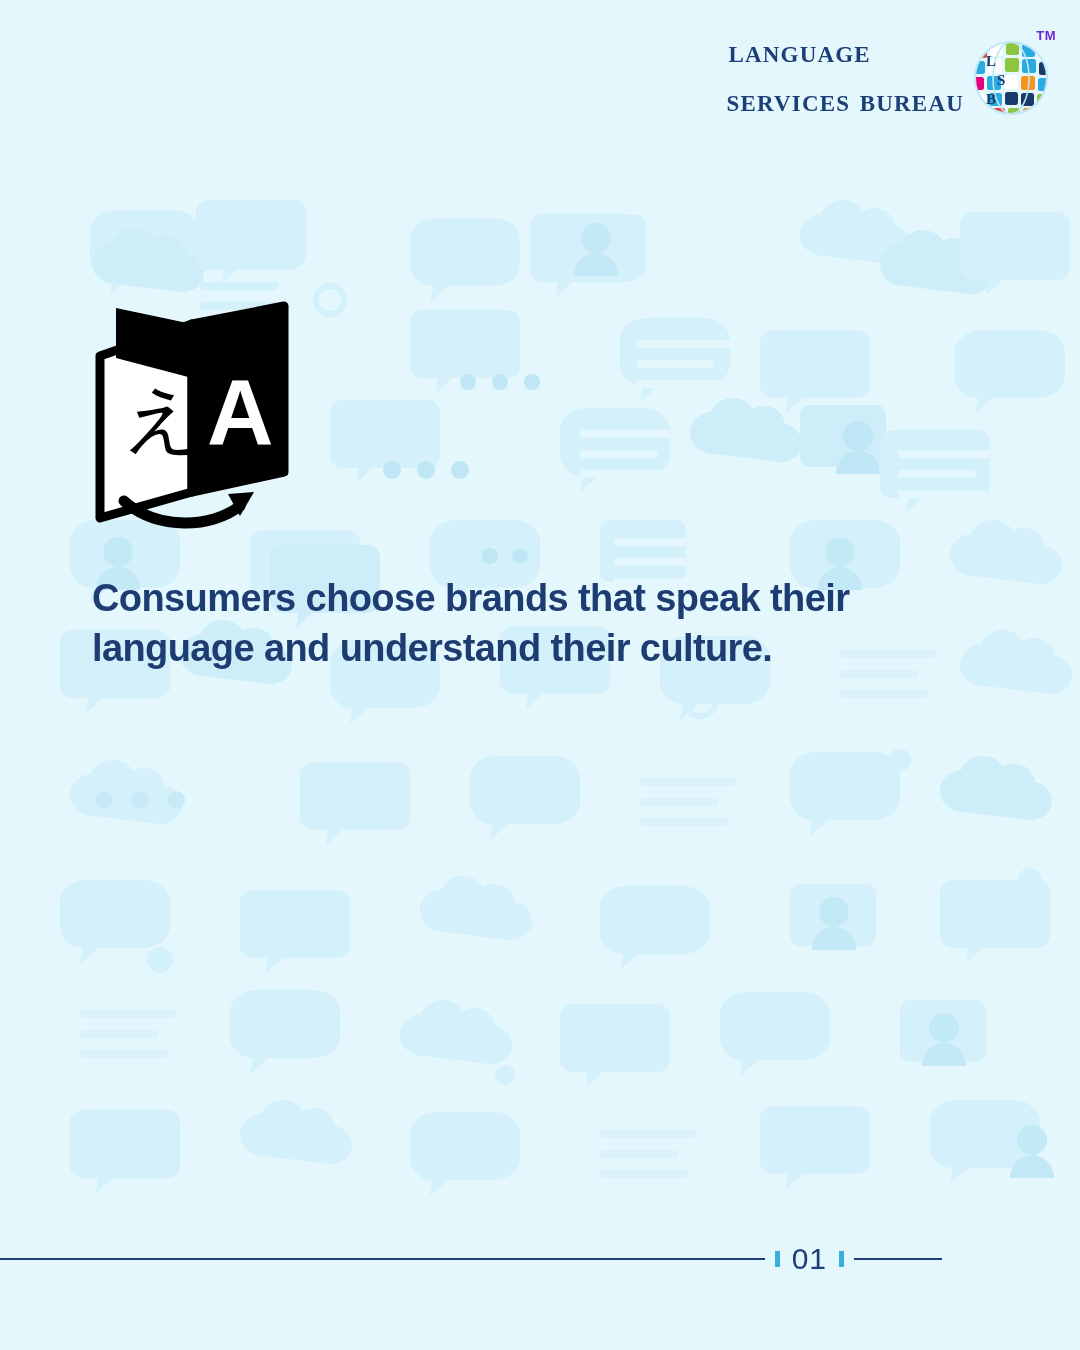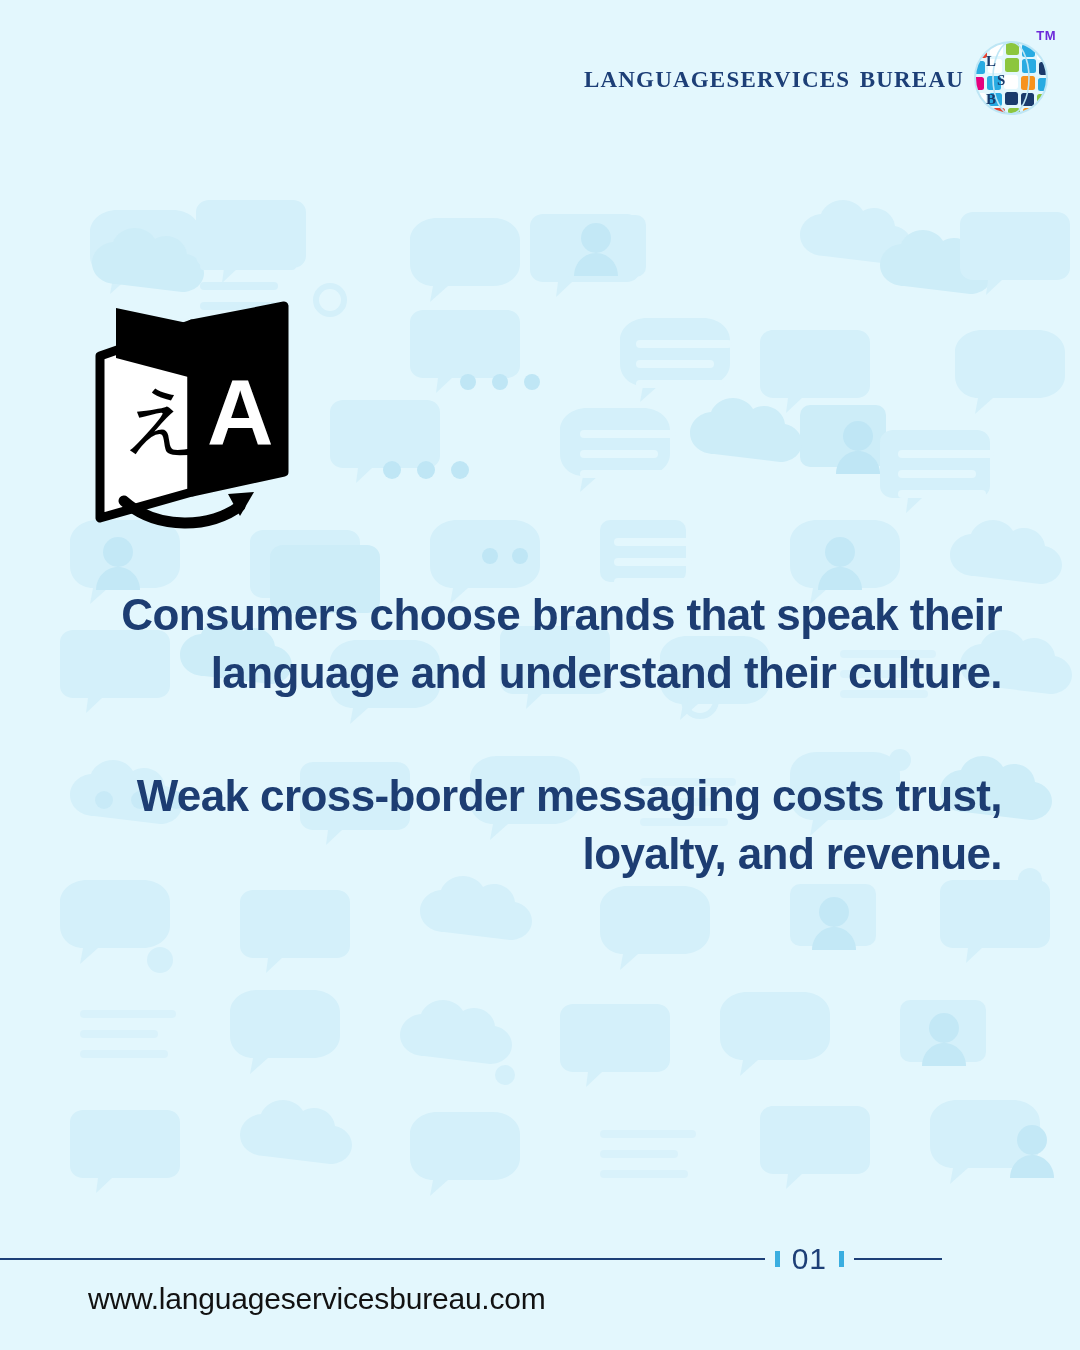--- a/index.html
+++ b/index.html
@@ -36,23 +36,24 @@
     position: absolute;
     top: 28px;
     right: 28px;
     display: flex;
     align-items: center;
     gap: 8px;
     z-index: 5;
   }
   .brand-wordmark {
     display: flex;
-    flex-direction: row;
+    flex-direction: column;
     align-items: flex-start;
     line-height: 1.0;
+    gap: 16px;
   }
   .brand-line {
     color: #1d3f77;
     font-family: "Liberation Serif", serif;
     font-size: 33px;
     font-weight: 700;
     font-variant: small-caps;
     letter-spacing: 1.2px;
     white-space: nowrap;
   }
@@ -90,25 +91,24 @@
     position: absolute;
     left: 88px;
     top: 570px;
     width: 930px;
     z-index: 4;
   }
   .headline {
     color: #1d3d72;
     font-family: "Liberation Sans", sans-serif;
     font-weight: 700;
-    font-size: 44px;
+    font-size: 38px;
     line-height: 1.31;
     letter-spacing: -0.6px;
-    margin: 16px;
-    text-align: right;
+    margin: 4px;
   }
   .headline + .headline {
     margin-top: 66px;
   }
 
   
   .footer {
     position: absolute;
     left: 0;
     bottom: 0;
@@ -356,27 +356,25 @@
     <text x="36" y="148" font-family="DejaVu Sans, sans-serif" font-size="74" fill="#000000">え</text>
 
     <text x="119" y="148" font-family="Liberation Sans, sans-serif" font-size="92" font-weight="700" fill="#ffffff">A</text>
 
     <path d="M36 205 C70 235 124 232 152 210" fill="none" stroke="#000" stroke-width="11" stroke-linecap="round"></path>
     <path d="M140 198 L166 196 L152 220 Z" fill="#000000"></path>
   </svg>
 
   <div class="headline-block">
     <p class="headline">Consumers choose brands that speak their language and understand their culture.</p>
-    <p class="headline">Weak cross-border messaging costs trust, loyalty, and revenue.</p>
   </div>
 
   <div class="footer">
     <div class="footer-rule">
       <span class="rule-seg left"></span>
       <span class="rule-tick"></span>
       <span class="page-number">01</span>
       <span class="rule-tick"></span>
       <span class="rule-seg right"></span>
     </div>
-    <a class="site-url" href="#" style="text-decoration:none;">www.languageservicesbureau.com</a>
   </div>
 
 </div>
 
 </body></html>

